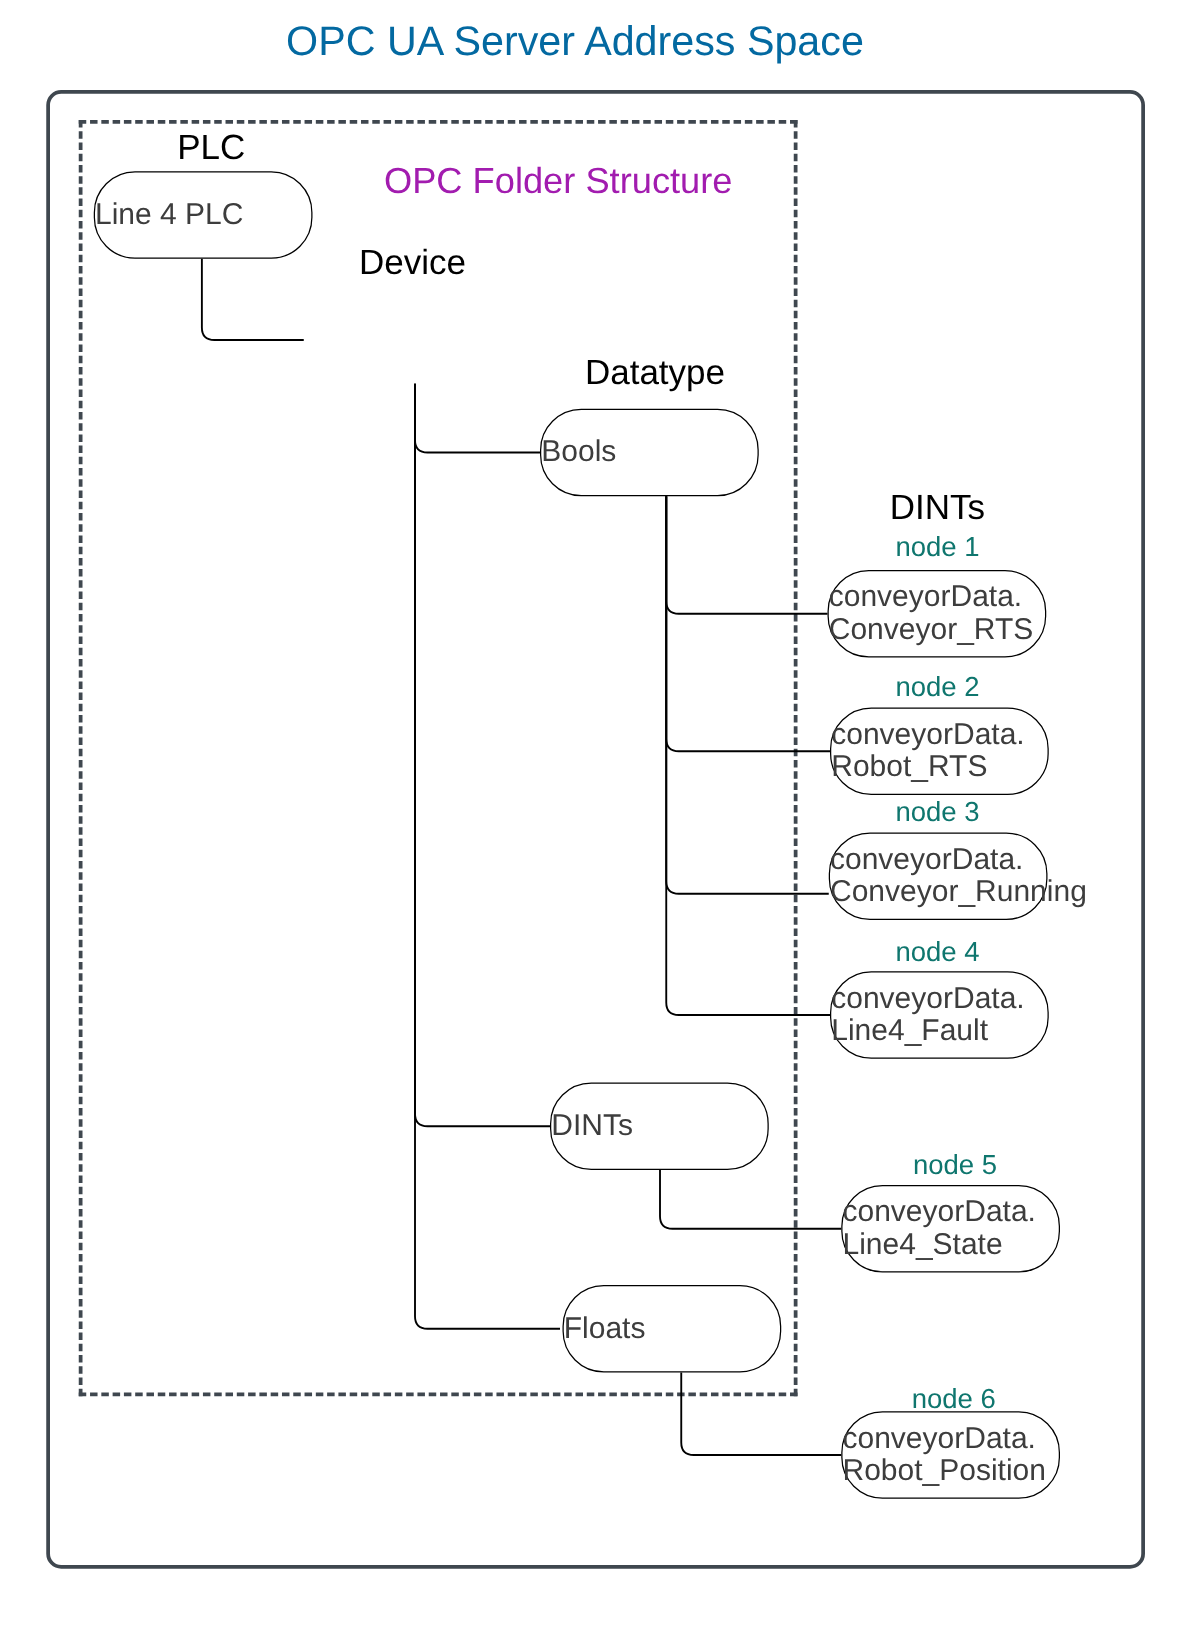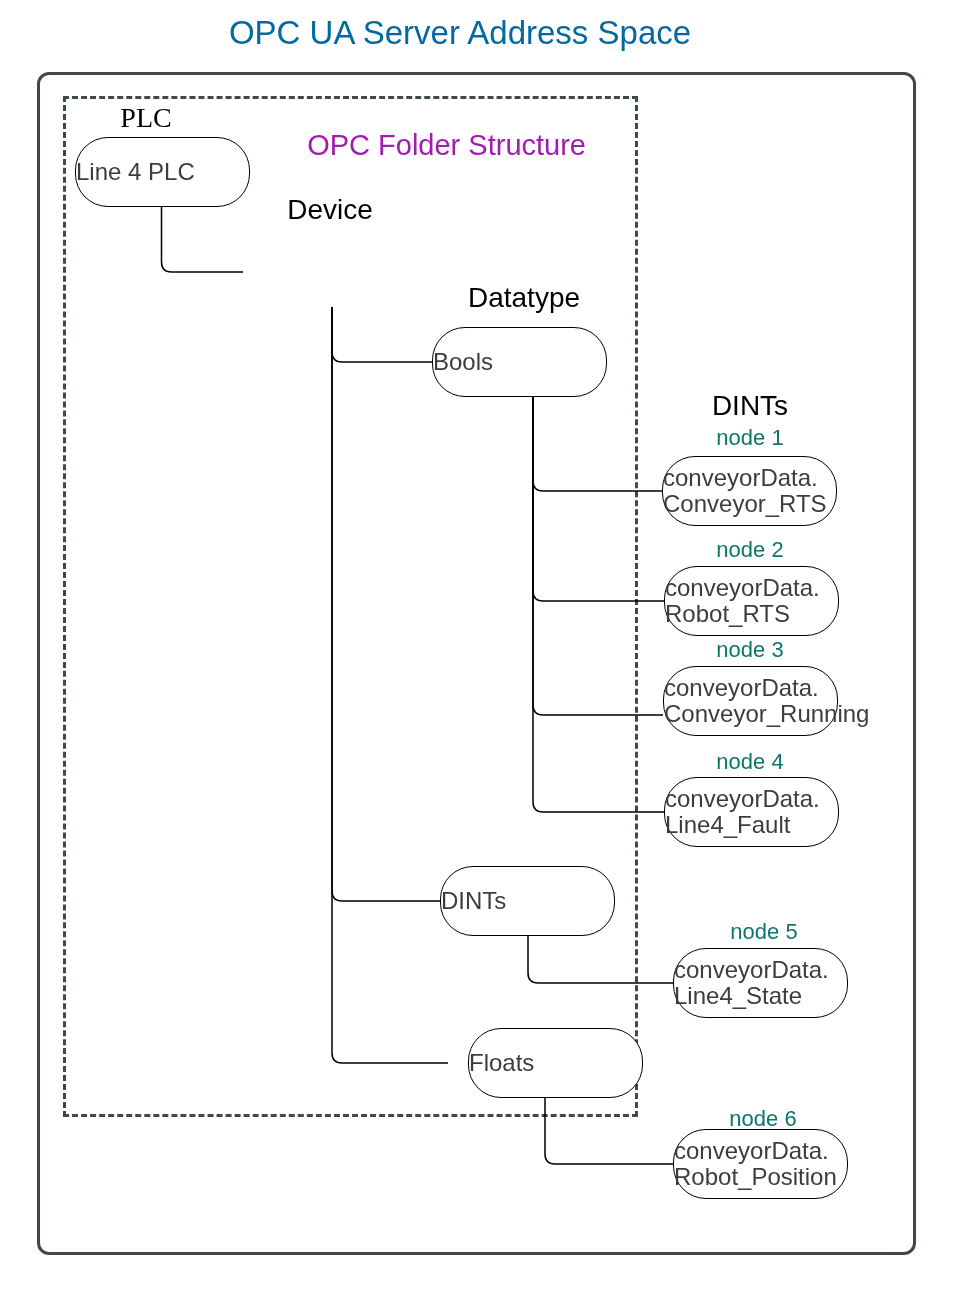--- a/index.html
+++ b/index.html
@@ -41,21 +41,21 @@
   .connector-layer { left: 0; top: 0; width: 955px; height: 1304px; }
   .connector-layer path { fill: none; stroke: #000000; stroke-width: 1.5px; }
 
   
   .level-label {
     font-size: 28px;
     color: #000000;
     text-align: center;
     white-space: nowrap;
   }
-  .label-plc      { left: 96px; top: 102px; width: 100px; font-family: Liberation Serif, serif; }
+  .label-plc      { left: 119px; top: 102px; width: 100px; }
   .label-device   { left: 280px; top: 194px; width: 100px; }
   .label-datatype { left: 454px; top: 282px; width: 140px; }
   .label-data     { left: 690px; top: 390px; width: 120px; }
 
   .folder-structure-label {
     left: 286px; top: 129px; width: 300px;
     font-size: 29px;
     color: #a21caf;
     text-align: right;
     white-space: nowrap;
@@ -75,21 +75,21 @@
     font-size: 24px;
     line-height: 26px;
     color: #3d3d3d;
     text-align: center;
     white-space: nowrap;
   }
   .box-line4plc { left: 75px;  top: 137px; }
   .box-conveyor { left: 243px; top: 237px; }
   .box-bools    { left: 432px; top: 327px; }
   .box-dints    { left: 440px; top: 866px; }
-  .box-floats   { left: 468px; top: 1028px; }
+  .box-floats   { left: 450px; top: 1028px; }
 
   .box-node1 { left: 662px; top: 456px; }
   .box-node2 { left: 664px; top: 566px; }
   .box-node3 { left: 663px; top: 666px; }
   .box-node4 { left: 664px; top: 777px; }
   .box-node5 { left: 673px; top: 948px; }
   .box-node6 { left: 673px; top: 1129px; }
 
   
   .node-caption {

